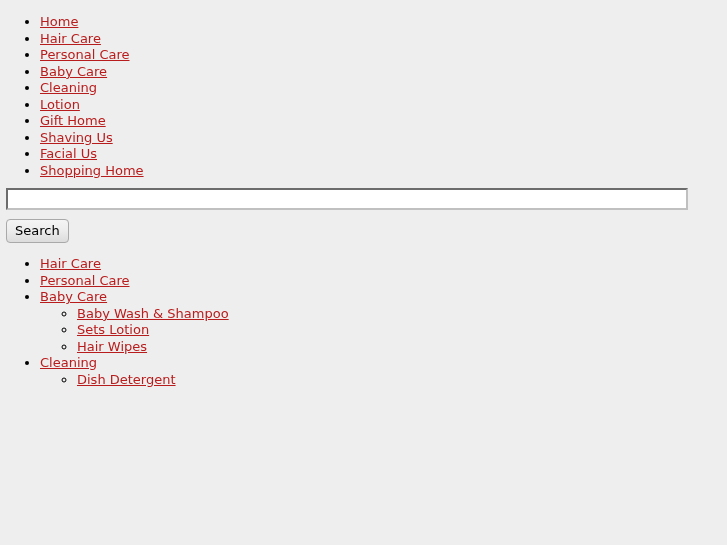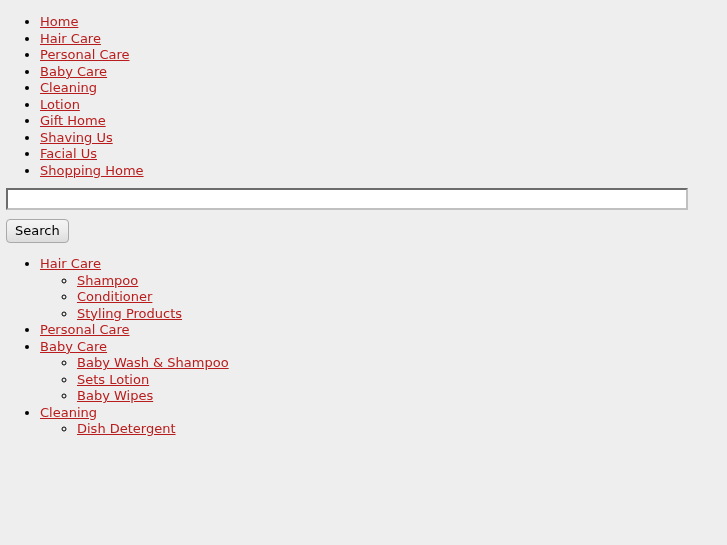--- a/index.html
+++ b/index.html
@@ -85,35 +85,30 @@
 </ul>
 
 <div id="search-form">
   <input id="search-input" type="text" placeholder="" style="">
   <button id="search-button" type="submit">Search</button>
 </div>
 
 <ul id="category-nav">
   <li>
     <a href="#">Hair Care</a>
-    <ul>
-      <li><a href="#">Shampoo</a></li>
-      <li><a href="#">Conditioner</a></li>
-      <li><a href="#">Styling Products</a></li>
-    </ul>
   </li>
   <li>
     <a href="#">Personal Care</a>
   </li>
   <li>
     <a href="#">Baby Care</a>
     <ul>
       <li><a href="#">Baby Wash &amp; Shampoo</a></li>
       <li><a href="#">Sets Lotion</a></li>
-      <li><a href="#">Baby Wipes</a></li>
+      <li><a href="#">Hair Wipes</a></li>
     </ul>
   </li>
   <li>
     <a href="#">Cleaning</a>
     <ul>
       <li><a href="#">Dish Detergent</a></li>
     </ul>
   </li>
 </ul>
 

